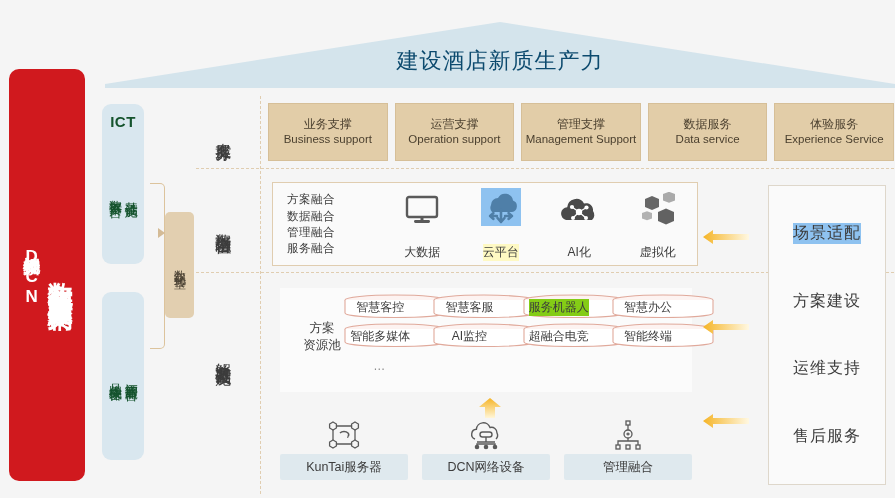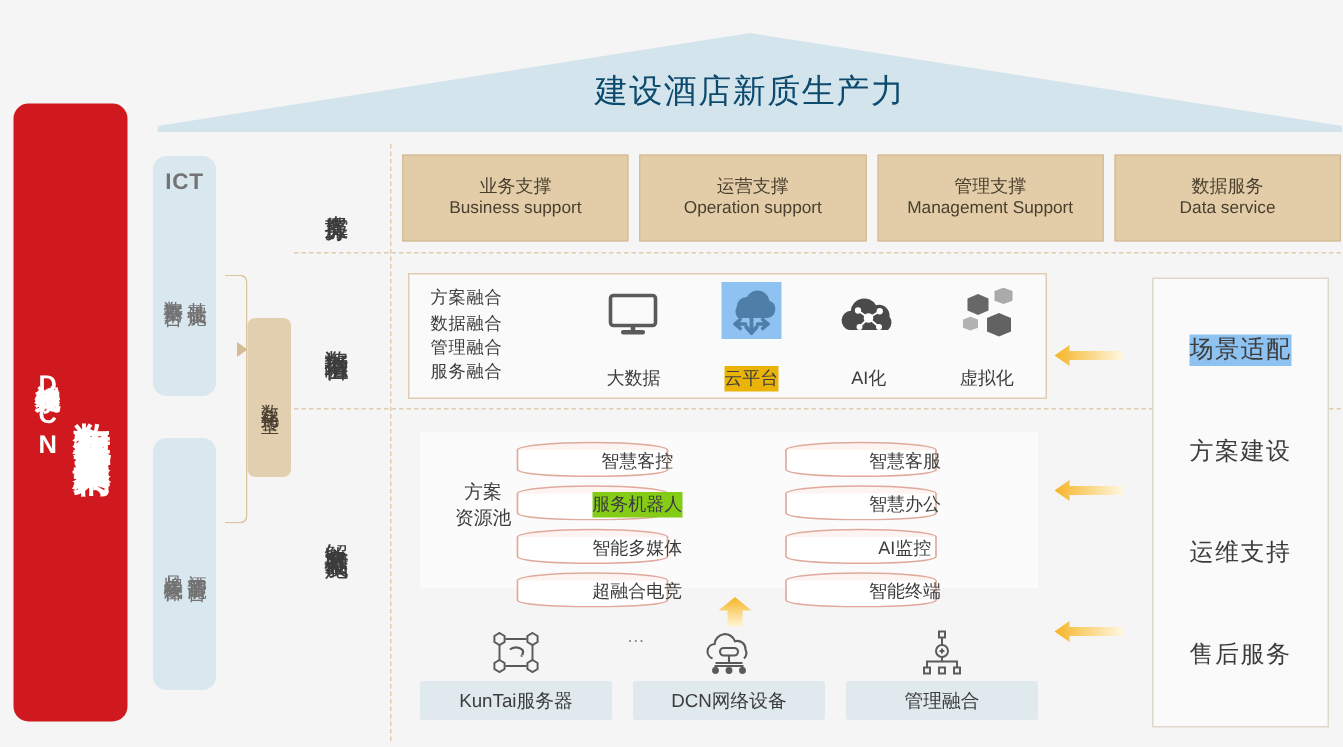--- a/index.html
+++ b/index.html
@@ -36,21 +36,21 @@
     position:absolute;left:0;top:0;width:790px;height:66px;
     display:flex;align-items:center;justify-content:center;
     color:#0c4a6e;font-size:22px;font-weight:400;letter-spacing:1px;
     padding-top:12px;box-sizing:border-box;
   }
 
   
   .blue-box{
     position:absolute;background:#d9e7ef;border-radius:9px;
     display:flex;flex-direction:row-reverse;align-items:center;justify-content:center;
-    color:#737373;
+    color:#14532d;
   }
   .blue-box .col{
     writing-mode:vertical-rl;text-orientation:upright;
     font-size:13px;line-height:1.22;letter-spacing:1px;
   }
   .blue-box .ict-label{
     position:absolute;top:9px;left:0;width:100%;
     writing-mode:horizontal-tb;text-align:center;
     font-size:15px;font-weight:700;letter-spacing:.5px;
   }
@@ -104,31 +104,31 @@
     border:1px solid #e0cdb0;background:#fafafa;
     display:flex;align-items:center;
   }
   .fusion-text{width:96px;padding-left:14px;color:#3c3c3c;
     font-size:11.5px;line-height:1.42;letter-spacing:.5px;}
   .fusion-icons{flex:1;display:flex;align-items:center;justify-content:space-around;}
   .fusion-item{display:flex;flex-direction:column;align-items:center;gap:18px;width:62px;}
   .fusion-item .glyph{height:38px;display:flex;align-items:flex-end;justify-content:center;}
   .fusion-item .cap{font-size:12px;color:#3c3c3c;}
   .fusion-item.hl .glyph{background:#8ec2f0;}
-  .fusion-item.hl .cap{background:#eab308;}
+  .fusion-item.hl .cap{background:#fef9c3;}
 
   
   .pool-panel{
     position:absolute;left:280px;top:288px;width:412px;height:104px;
     background:#fbfbfb;
   }
   .pool-label{position:absolute;left:14px;top:32px;width:56px;text-align:center;
     font-size:12.5px;color:#3c3c3c;line-height:1.38;}
   .pool-grid{position:absolute;left:62px;top:6px;width:344px;
-    display:grid;grid-template-columns:repeat(2,1fr);gap:5px 13px;}
+    display:grid;grid-template-columns:repeat(4,1fr);gap:5px 13px;}
   .cyl{position:relative;height:24px;}
   .cyl svg{position:absolute;left:0;top:0;}
   .cyl .lbl{position:absolute;left:0;top:0;width:100%;height:24px;
     display:flex;align-items:center;justify-content:center;
     font-size:12px;color:#3c3c3c;padding-top:3px;box-sizing:border-box;}
   .cyl.hl .lbl span{background:#84cc16;}
   .cyl.plain{border:none;}
   .cyl.plain .lbl{color:#8a8a8a;letter-spacing:2px;}
 
   
@@ -215,20 +215,24 @@
       <div class="cn">运营支撑</div>
       <div class="en">Operation support</div>
     </div>
     <div class="support-cell">
       <div class="cn">管理支撑</div>
       <div class="en">Management Support</div>
     </div>
     <div class="support-cell">
       <div class="cn">数据服务</div>
       <div class="en">Data service</div>
+    </div>
+    <div class="support-cell">
+      <div class="cn">体验服务</div>
+      <div class="en">Experience Service</div>
     </div>
   </div>
 
   <div class="fusion-panel">
     <div class="fusion-text" style="white-space:pre-line">方案融合
 数据融合
 管理融合
 服务融合</div>
     <div class="fusion-icons">
 

